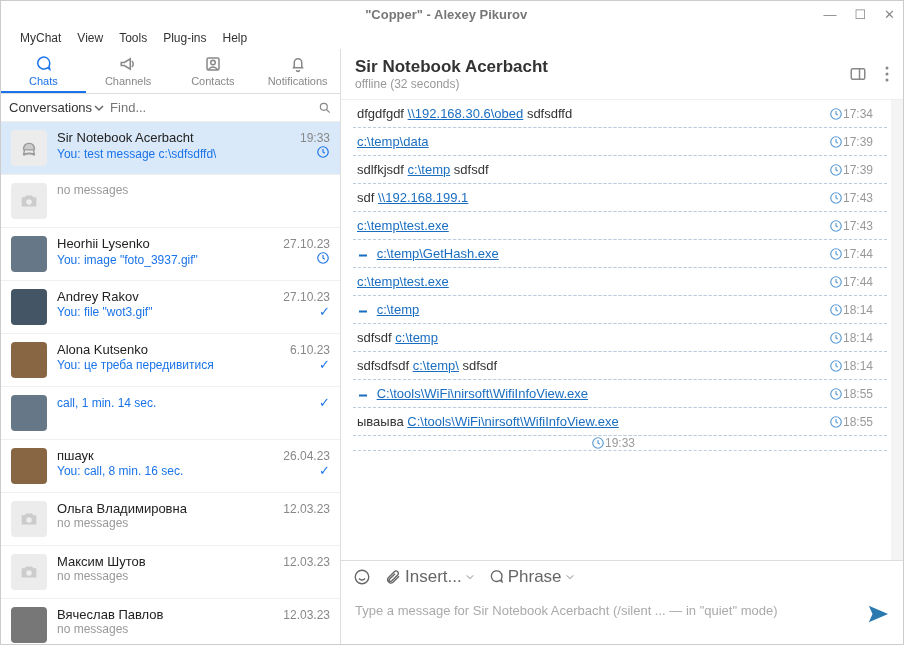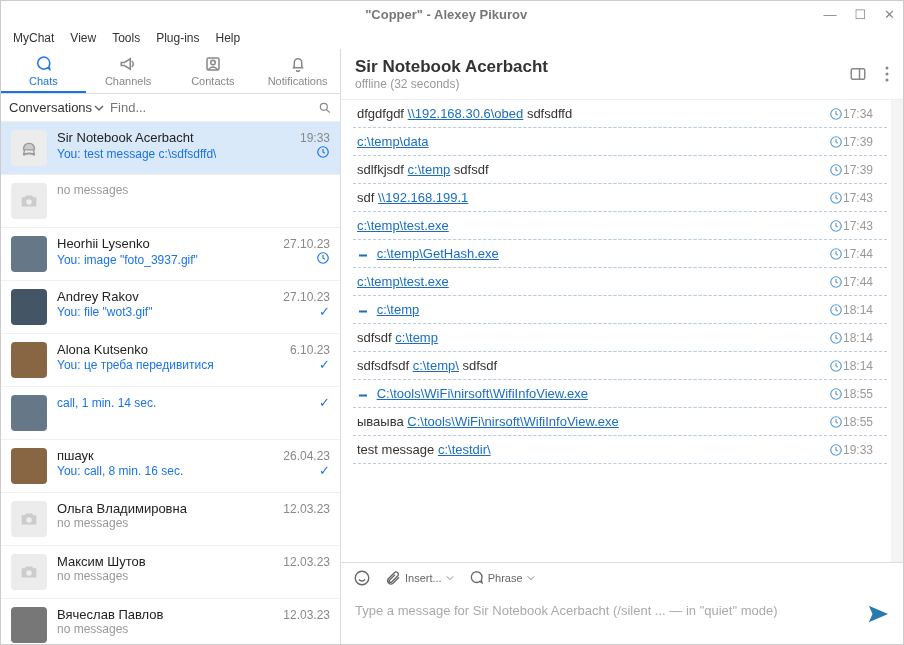--- a/index.html
+++ b/index.html
@@ -1,21 +1,21 @@
 <!DOCTYPE html>
 <html><head>
 <meta charset="utf-8">
 <style>
   * { box-sizing: border-box; margin: 0; padding: 0; }
   body { font-family: -apple-system, "Segoe UI", Tahoma, sans-serif; font-size: 13px; color: #333; background: #fff; }
   .window { width: 904px; height: 645px; border: 1px solid #ccc; display: flex; flex-direction: column; }
   .titlebar { height: 26px; display: flex; align-items: center; padding: 0 8px; color: #777; font-size: 13px; }
   .titlebar-title { flex: 1; text-align: center; font-weight: bold; }
   .titlebar-controls { display: flex; gap: 18px; color: #888; }
-  .menubar { height: 22px; display: flex; align-items: center; gap: 16px; padding: 0 12px; font-size: 12px; color: #333; }
+  .menubar { height: 22px; display: flex; align-items: center; gap: 16px; padding: 0 19px; font-size: 12px; color: #333; }
   .menubar span { cursor: default; }
   .body { flex: 1; display: flex; min-height: 0; }
   .left { width: 340px; border-right: 1px solid #ddd; display: flex; flex-direction: column; }
   .tabbar { display: flex; border-bottom: 1px solid #ddd; }
   .tab { flex: 1; text-align: center; padding: 6px 0 4px; font-size: 11px; color: #888; cursor: pointer; }
   .tab.active { color: #1a73e8; border-bottom: 2px solid #1a73e8; }
   .tab svg { display: block; margin: 0 auto 2px; }
   .searchrow { display: flex; align-items: center; padding: 6px 8px; border-bottom: 1px solid #eee; gap: 6px; }
   .conv-toggle { font-size: 13px; color: #333; display: flex; align-items: center; gap: 2px; }
   .searchrow input { flex: 1; border: none; outline: none; font-size: 13px; color: #888; }
@@ -47,21 +47,21 @@
   .messages { flex: 1; overflow-y: auto; padding: 0 4px 0 12px; }
   .msg-wrap { display: flex; align-items: center; border-top: 1px dashed #bcd; border-bottom: 1px dashed #bcd; margin-top: -1px; justify-content: center; }
   .msg { flex: 1; padding: 6px 4px; font-size: 13px; color: #333; white-space: nowrap; overflow: hidden; }
   .msg a { color: #1a6ec1; text-decoration: underline; }
   .msg .dl-icon { color: #1a6ec1; margin-right: 4px; }
   .msg-time-wrap { display: flex; align-items: center; color: #999; padding-right: 14px; }
   .msg-time-wrap svg { stroke: #5a9bd4; }
   .msg-time { font-size: 12px; color: #999; }
 
   .composer { border-top: 1px solid #ddd; }
-  .composer-tools { display: flex; align-items: center; gap: 14px; padding: 6px 12px; color: #666; font-size: 11px; text-align: center; }
+  .composer-tools { display: flex; align-items: center; gap: 14px; padding: 6px 12px; color: #666; font-size: 17px; text-align: center; }
   .composer-tools .btn { display: flex; align-items: center; gap: 4px; cursor: pointer; }
   .composer-input { padding: 10px 14px 16px; display: flex; align-items: flex-start; }
   .composer-input .ph { flex: 1; color: #aaa; font-size: 13px; }
   .send-icon { color: #2a7ab0; align-self: flex-end; }
 
   .scrollbar-stub { width: 12px; background: #f4f4f4; }
 
   
 </style>
 </head>
@@ -429,21 +429,20 @@
               <div class="msg"><span>ываыва </span><a href="#">C:\tools\WiFi\nirsoft\WifiInfoView.exe</a></div>
               <div class="msg-time-wrap">
                 <svg width="14" height="14" viewBox="0 0 24 24" fill="none" stroke-width="2">
                   <circle cx="12" cy="12" r="9"></circle>
                   <path d="M12 7v5l3 2"></path>
                 </svg>
                 <span class="msg-time">18:55</span>
               </div>
             </div>
             <div class="msg-wrap">
-              <div class="msg"><span>test message </span><a href="#">c:\testdir\</a></div>
               <div class="msg-time-wrap">
                 <svg width="14" height="14" viewBox="0 0 24 24" fill="none" stroke-width="2">
                   <circle cx="12" cy="12" r="9"></circle>
                   <path d="M12 7v5l3 2"></path>
                 </svg>
                 <span class="msg-time">19:33</span>
               </div>
             </div>
           </div>
         <div class="scrollbar-stub"></div>

